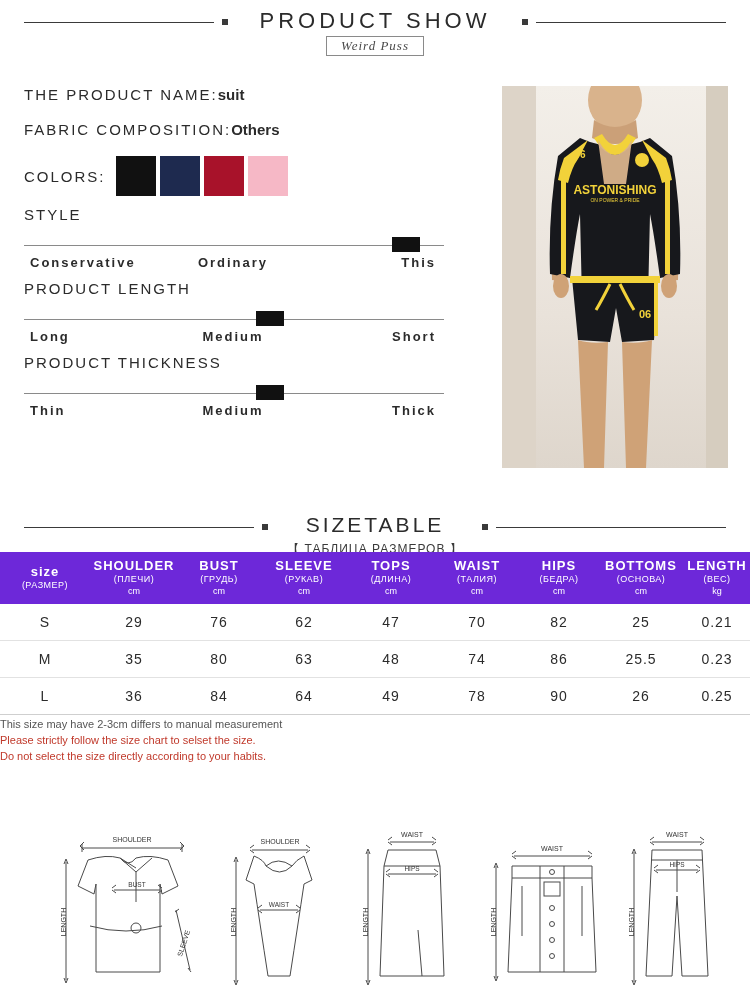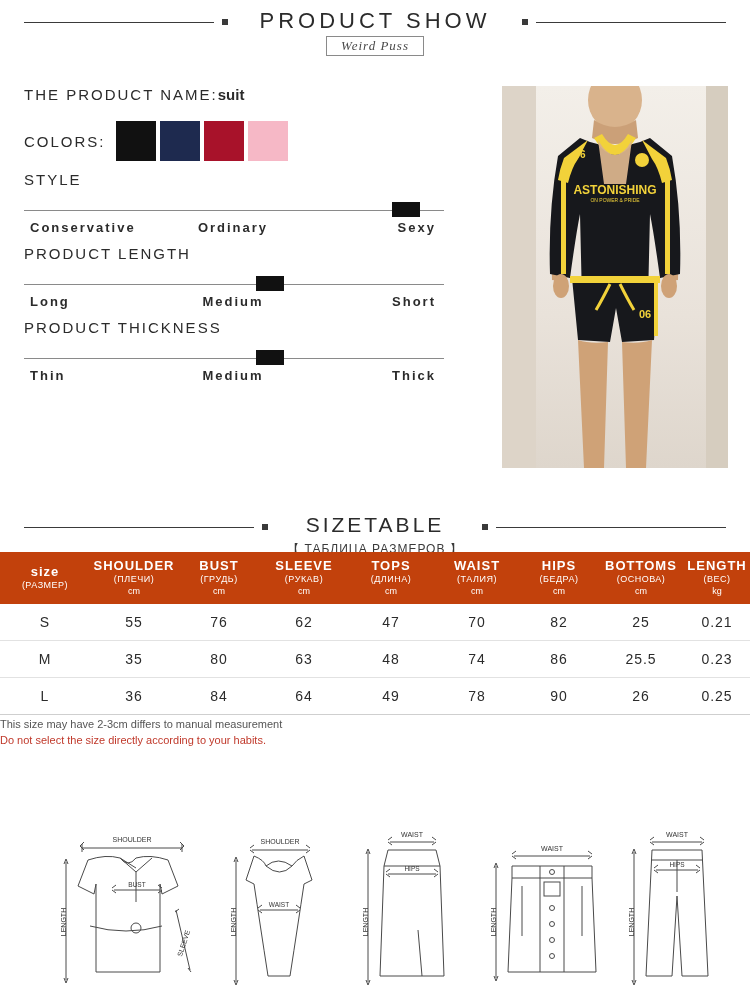--- a/index.html
+++ b/index.html
@@ -73,21 +73,21 @@
   .st-line.r{left:496px;width:230px;}
   .st-sq{position:absolute;top:19px;width:6px;height:6px;background:#3a3a3a;}
   .st-sq.l{left:262px;}
   .st-sq.r{left:482px;}
   .st-title{position:absolute;top:8px;left:0;width:750px;text-align:center;font-size:21px;letter-spacing:3px;color:#2b2b2b;}
   .st-sub{position:absolute;top:36px;left:0;width:750px;text-align:center;font-size:12px;color:#3a3a3a;letter-spacing:1px;}
 
   
   table{border-collapse:collapse;width:750px;position:absolute;left:0;top:552px;}
   thead td{
-    background:#c2410c;color:#fff;text-align:center;vertical-align:middle;
+    background:#6d28d9;color:#fff;text-align:center;vertical-align:middle;
     padding:6px 0 7px;line-height:1.25;
   }
   thead .h1{font-size:13px;letter-spacing:1px;font-weight:700;}
   thead .h2{font-size:9px;letter-spacing:0.5px;font-weight:400;}
   thead .h3{font-size:9px;font-weight:400;}
   tbody td{
     text-align:center;font-size:14px;color:#2b2b2b;padding:10px 0;letter-spacing:1px;
     border-bottom:1px solid #e2e2e2;
   }
   tbody tr:last-child td{border-bottom:1px solid #cfcfcf;}
@@ -119,41 +119,44 @@
       <span>Weird Puss</span>
     </div>
   </div>
 
   <div class="spec">
 
     <div class="spec-row">
       <span>THE PRODUCT NAME:</span><span class="spec-val">suit</span>
     </div>
 
+    <div class="spec-row">
+      <span>FABRIC COMPOSITION:</span><span class="spec-val">Others</span>
+    </div>
 
     <div class="colors-row">
       <span class="colors-label">COLORS:</span>
       <span class="swatches">
         <span class="sw" id="sw0" style="background: rgb(17, 17, 17);"></span>
         <span class="sw" id="sw1" style="background: rgb(30, 42, 79);"></span>
         <span class="sw" id="sw2" style="background: rgb(168, 18, 42);"></span>
         <span class="sw" id="sw3" style="background: rgb(246, 184, 198);"></span>
       </span>
     </div>
 
     <div class="scale-block">
       <div class="scale-title">STYLE</div>
       <div class="scale-bar">
         <div class="line"></div>
         <div class="marker" style="left:368px;"></div>
       </div>
       <div class="scale-labels">
         <span>Conservative</span>
         <span>Ordinary</span>
-        <span>Sexy</span>
+        <span>This</span>
       </div>
     </div>
 
     <div class="scale-block">
       <div class="scale-title">PRODUCT LENGTH</div>
       <div class="scale-bar">
         <div class="line"></div>
         <div class="marker" style="left:232px;"></div>
       </div>
       <div class="scale-labels">
@@ -273,21 +276,21 @@
         <td style="width:66px">
           <div class="h1">LENGTH</div>
           <div class="h2">(ВЕС)</div>
           <div class="h3">kg</div>
         </td>
       </tr>
     </thead>
     <tbody>
       <tr>
         <td class="sizecol">S</td>
-        <td>55</td>
+        <td>29</td>
         <td>76</td>
         <td>62</td>
         <td>47</td>
         <td>70</td>
         <td>82</td>
         <td>25</td>
         <td>0.21</td>
       </tr>
       <tr>
         <td class="sizecol">M</td>
@@ -309,20 +312,21 @@
         <td>78</td>
         <td>90</td>
         <td>26</td>
         <td>0.25</td>
       </tr>
     </tbody>
   </table>
 
   <div class="notes">
     <div class="note1">This size may have 2-3cm differs to manual measurement</div>
+    <div class="note2">Please strictly follow the size chart to selset the size.</div>
     <div class="note2">Do not select the size directly according to your habits.</div>
   </div>
 
   <div class="figs">
 
     <div class="fig" style="left:52px;">
       <svg width="150" height="170" viewBox="0 0 150 170">
         <g fill="none" stroke="#4a4a4a" stroke-width="1">
           <path d="M30 26 L30 18 M130 26 L130 18 M30 22 L130 22"></path>
           <path d="M28 20 l4 -4 M28 20 l4 4 M132 20 l-4 -4 M132 20 l-4 4"></path>

